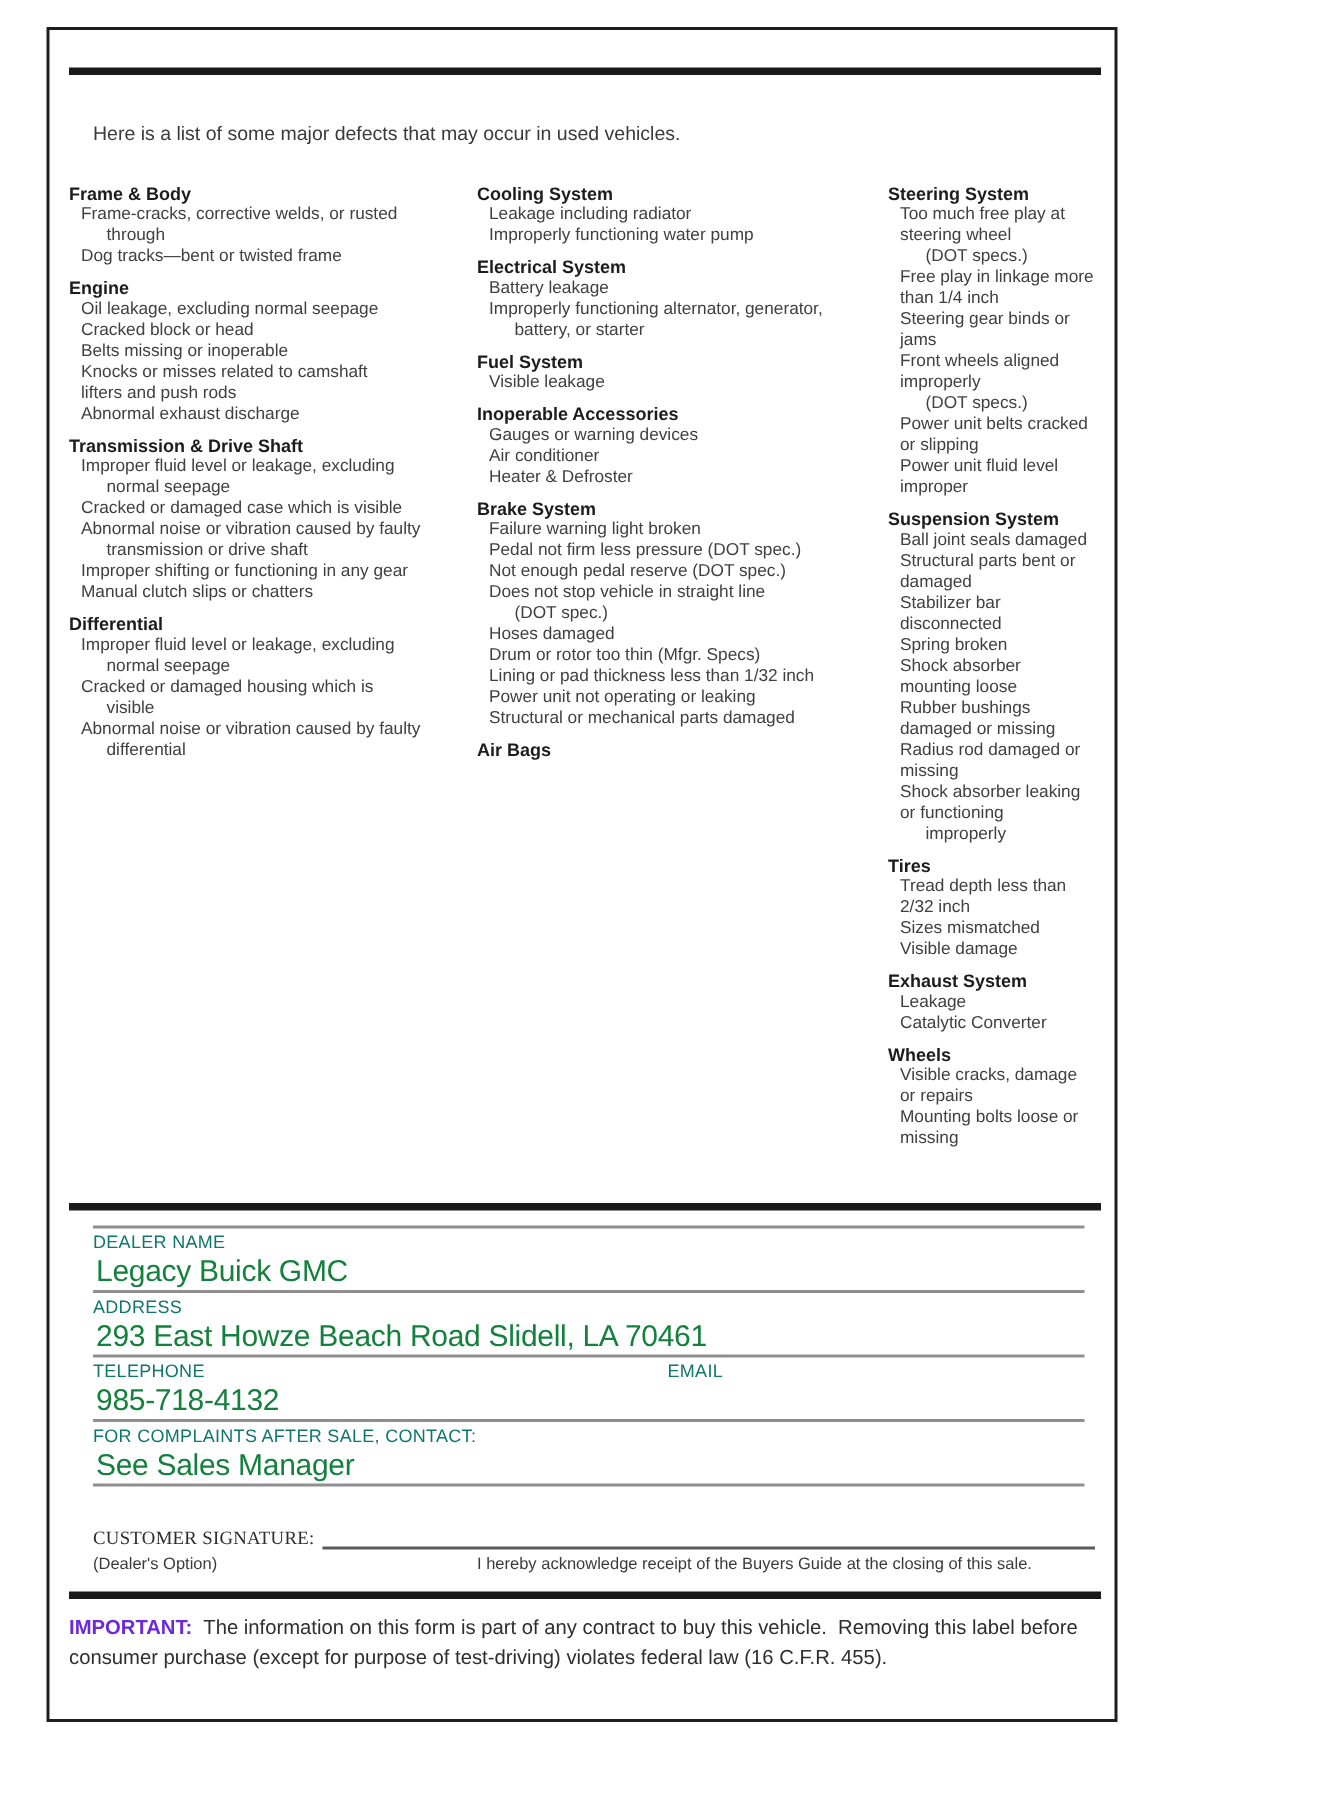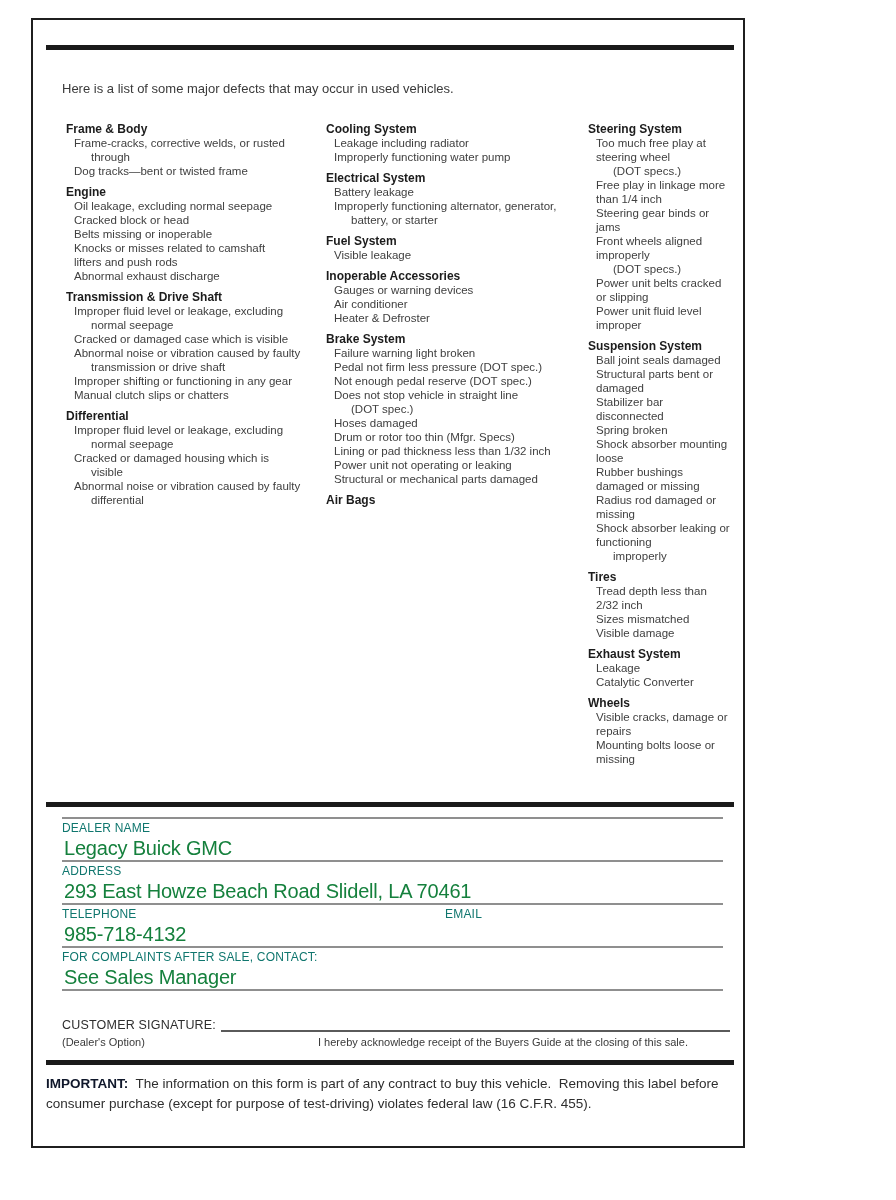--- a/index.html
+++ b/index.html
@@ -4,47 +4,47 @@
 <style>
   * { margin:0; padding:0; box-sizing:border-box; }
   html,body { width:896px; height:1200px; background:#ffffff; font-family:"Liberation Sans", sans-serif; }
   .page {
     position:absolute; left:31px; top:18px; width:714px; height:1130px;
     border:2px solid #1f1f1f; background:#ffffff;
   }
   .thick-rule { height:5px; background:#1a1a1a; margin-left:13px; margin-right:9px; }
   .rule-top { margin-top:25px; }
   .intro { margin:31px 13px 0 29px; font-size:13px; color:#3a3a3a; }
-  .columns { display:flex; margin:26px 13px 0 33px; height:680px; align-items:flex-start; }
+  .columns { display:flex; margin:26px 13px 0 13px; height:680px; align-items:flex-start;gap:12px; }
   .defect-column { flex:0 0 auto; }
   .defect-column:nth-child(1){ width:260px; }
   .defect-column:nth-child(2){ width:262px; }
   .defect-column:nth-child(3){ flex:1 1 auto; }
   .defect-section { margin-top:7px; }
   .defect-section:first-child { margin-top:0; }
   .section-title { font-size:12px; font-weight:bold; color:#1c1c1c; line-height:14px; }
   .defect-item { font-size:11.5px; color:#404040; line-height:14px; padding-left:8px; }
   .defect-item.cont { padding-left:25px; }
   .form { margin:10px 20px 0 29px; }
   .field { border-top:2px solid #8f8f8f; height:43px; padding-top:3px; }
   .field-end { border-top:2px solid #8f8f8f; }
   .field-label { font-size:12px; color:#0f766e; letter-spacing:0.2px; line-height:13px; }
   .label-row { display:flex; }
   .label-row .field-label:first-child { width:383px; }
   .field-value { font-size:20px; color:#15803d; line-height:24px; margin-top:1px; padding-left:2px; letter-spacing:-0.2px; }
   .signature-block { margin:27px 13px 0 29px; }
-  .sig-row { display:flex; align-items:center; }
+  .sig-row { display:flex; align-items:flex-end;font-family:Liberation Serif, serif; }
   .sig-label { font-size:12.5px; color:#2e2e2e; letter-spacing:0.2px; white-space:nowrap; }
   .sig-line { flex:1 1 auto; border-bottom:2px solid #5a5a5a; height:13px; margin-left:5px; }
   .sig-sub { display:flex; margin-top:4px; }
   .dealers-option { width:256px; font-size:11px; color:#3a3a3a; }
   .ack { font-size:11px; color:#3a3a3a; }
   .rule-bottom { margin-top:12px; }
   .important { margin:9px 10px 0 13px; font-size:13.5px; line-height:20px; color:#2e2e2e; }
-  .important b { color:#0f172a; }
+  .important b { color:#6d28d9; }
   .prewrap { white-space:pre-wrap; }
 </style>
 </head>
 <body>
 
 <div class="page">
 
   <div class="thick-rule rule-top"></div>
 
   <div class="intro">Here is a list of some major defects that may occur in used vehicles.</div>

